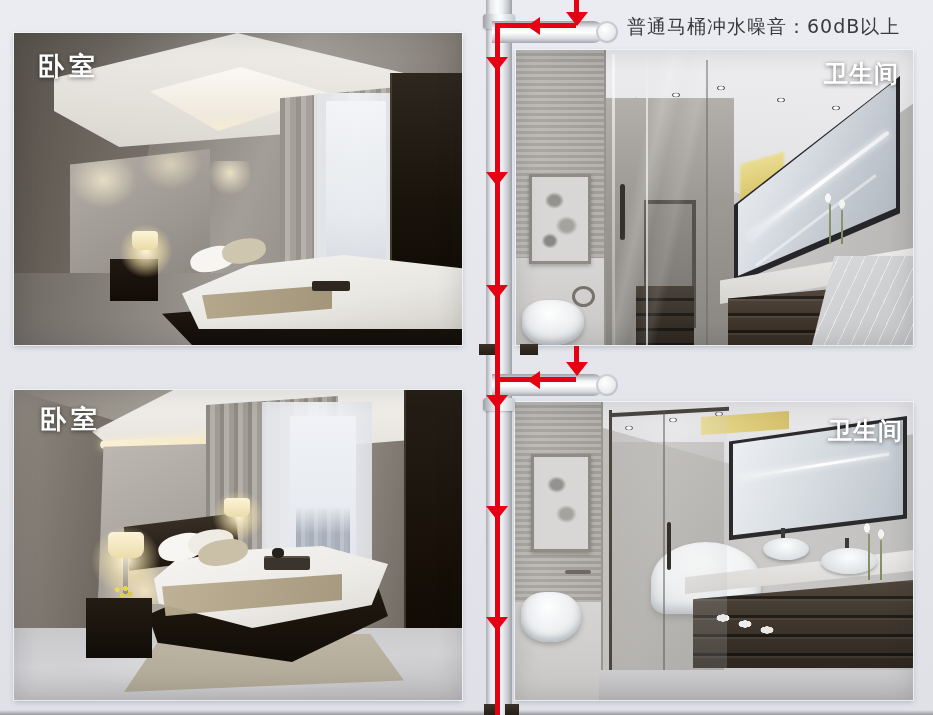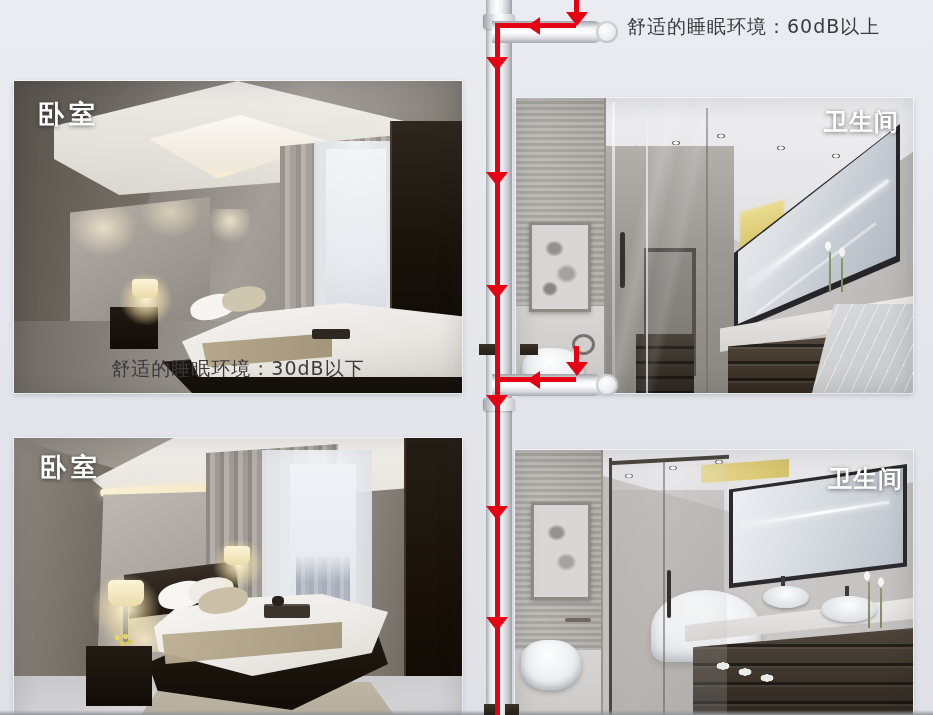--- a/index.html
+++ b/index.html
@@ -1,21 +1,21 @@
 <!DOCTYPE html>
 <html><head>
 <meta charset="utf-8">
 <style>
   html,body{margin:0;padding:0;background:#e5e7ec;}
   #stage{position:relative;width:933px;height:715px;overflow:hidden;
          font-family:"DejaVu Sans","Liberation Sans",sans-serif;
          background:linear-gradient(180deg,#eaecf1 0%,#e4e6eb 50%,#dfe1e7 100%);}
   .abs{position:absolute;}
   .photo{position:absolute;overflow:hidden;
-         box-shadow:0 0 0 1px rgba(250,251,253,.7),0 2px 5px rgba(110,115,130,.4);margin-top:48px;}
+         box-shadow:0 0 0 1px rgba(250,251,253,.7),0 2px 5px rgba(110,115,130,.4);}
   .photo::after{content:"";position:absolute;inset:0;box-shadow:inset 0 0 26px rgba(25,28,40,.16);pointer-events:none;}
   .room-label{position:absolute;color:#fff;font-weight:bold;z-index:30;
               text-shadow:0 1px 4px rgba(0,0,0,.55);}
   .caption{position:absolute;color:#3a3a3c;font-size:19px;letter-spacing:1px;z-index:40;}
   
   .pipe-v{left:486px;top:0;width:26px;height:715px;z-index:10;
     background:linear-gradient(90deg,#a9acb2 0%,#e6e8ec 18%,#fbfcfd 42%,#eef0f3 62%,#c4c7cd 85%,#9da0a6 100%);}
   .pipe-collar{z-index:11;border-radius:3px;box-shadow:0 1px 2px rgba(0,0,0,.2);
     background:linear-gradient(90deg,#9da0a6,#eff1f4 38%,#fbfcfd 55%,#c5c8ce);}
   .collar-1{left:483px;top:14px;width:32px;height:15px;}
@@ -453,17 +453,16 @@
   <div class="arr-down" style="left:486px;top:172px;"></div>
   <div class="arr-down" style="left:486px;top:285px;"></div>
   <div class="abs flow flow-branch-mid-v"></div>
   <div class="arr-down" style="left:566px;top:362px;"></div>
   <div class="abs flow flow-h-mid"></div>
   <div class="arr-left" style="left:527px;top:371px;"></div>
   <div class="arr-down" style="left:486px;top:395px;"></div>
   <div class="arr-down" style="left:486px;top:506px;"></div>
   <div class="arr-down" style="left:486px;top:617px;"></div>
 
-  <div class="caption caption-toilet">舒适的睡眠环境：60dB以上</div>
-  <div class="caption caption-sleep">舒适的睡眠环境：30dB以下</div>
+  <div class="caption caption-toilet">普通马桶冲水噪音：60dB以上</div>
 
   <div class="abs bottom-shadow"></div>
 </div>
 
 </body></html>

